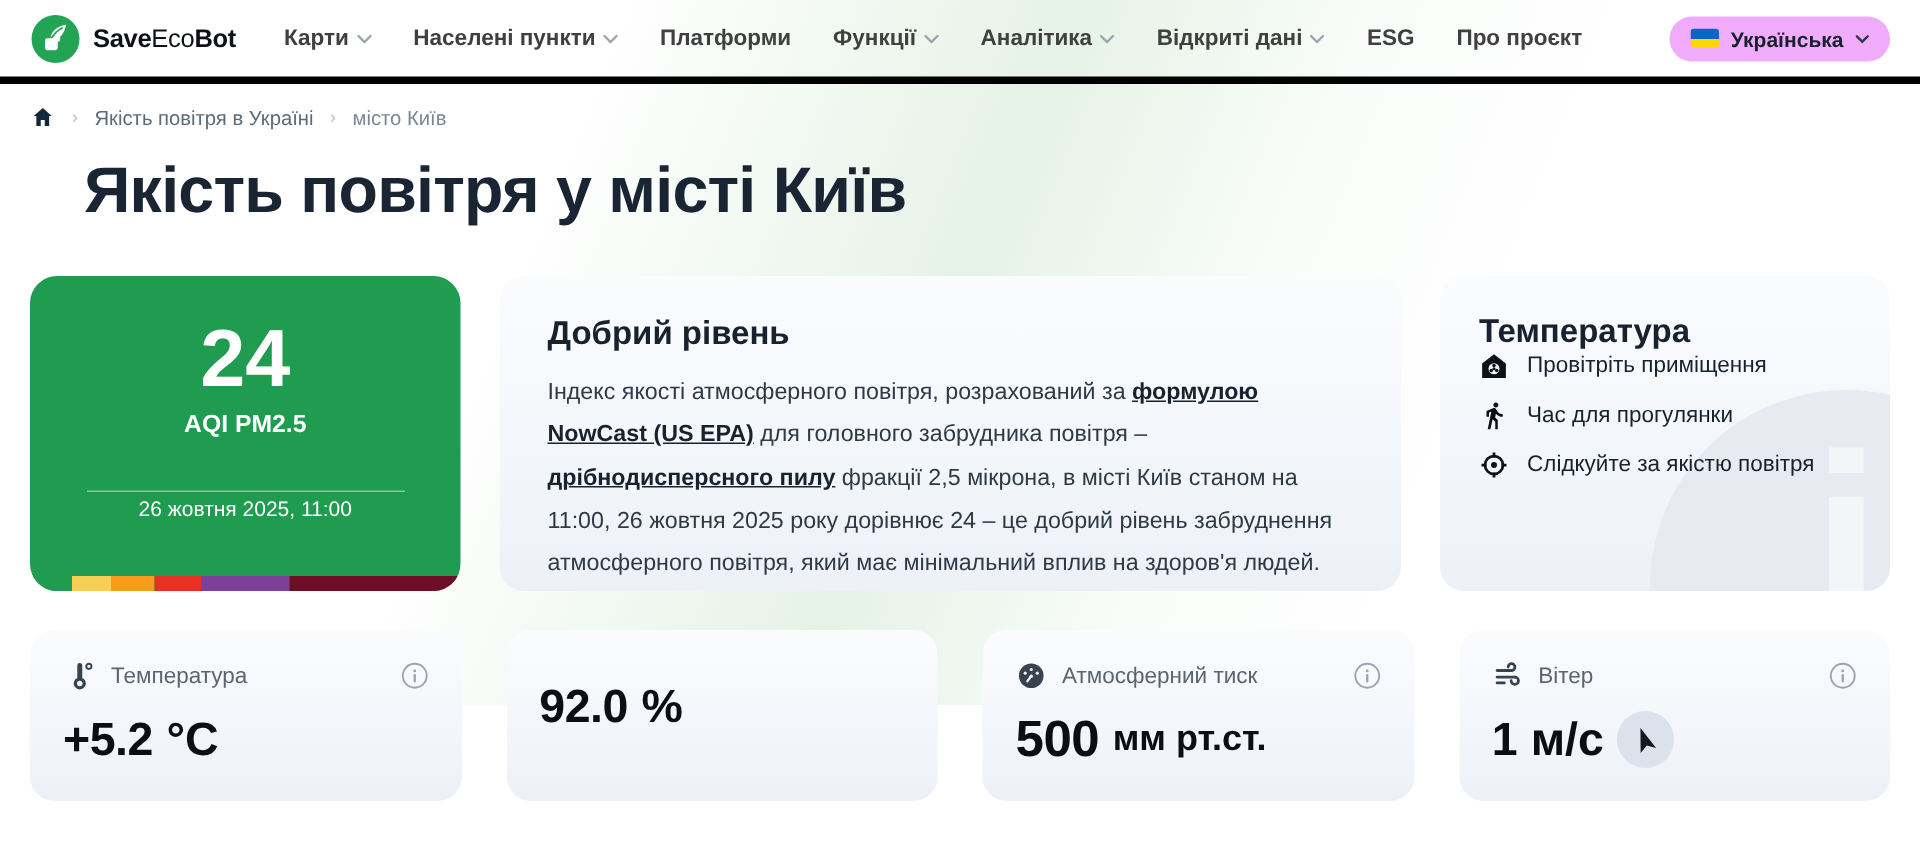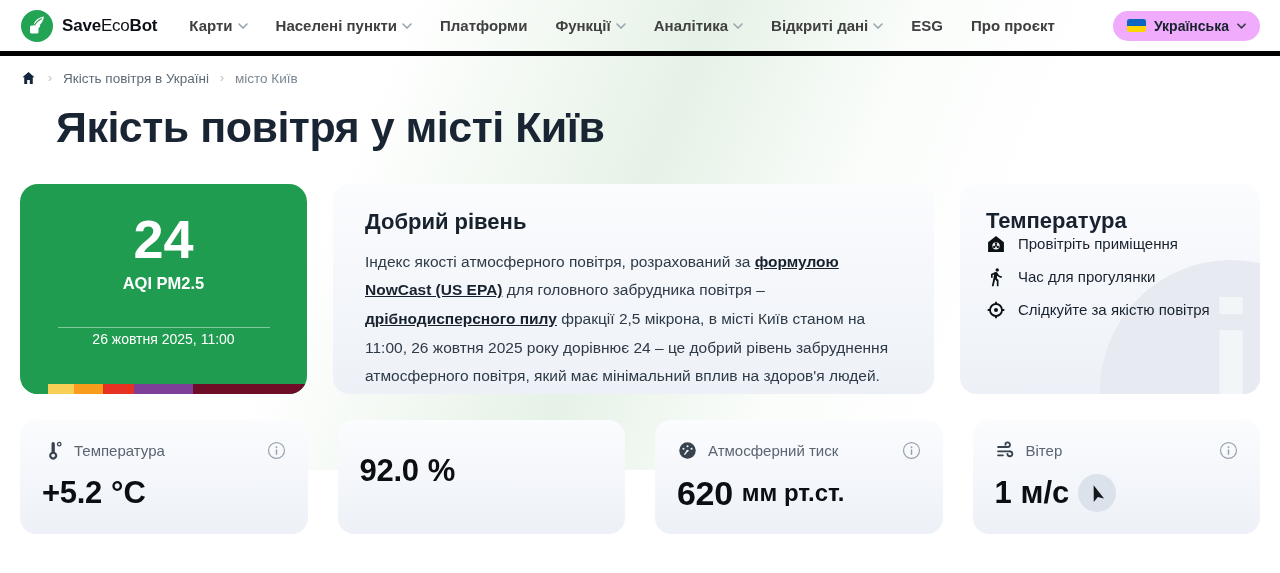--- a/index.html
+++ b/index.html
@@ -253,21 +253,21 @@
           <span class="stat-label">Атмосферний тиск</span>
           <span class="info-btn">
             <svg width="19" height="19" viewBox="0 0 20 20">
                 <circle cx="10" cy="10" r="8.4" stroke="#9aa4af" stroke-width="1.3" fill="none"></circle>
                 <circle cx="10" cy="6.6" r="1" fill="#9aa4af"></circle>
                 <rect x="9.2" y="8.8" width="1.6" height="6" rx="0.8" fill="#9aa4af"></rect>
               </svg>
           </span>
         </div>
         <div class="stat-value-row">
-          <span class="stat-value" style="font-size:34px;">620</span>
+          <span class="stat-value" style="font-size:34px;">500</span>
           <span class="stat-unit">мм рт.ст.</span>
         </div>
       </div>
 
       <div class="card stat-card">
         <div class="stat-head">
           <svg class="metric" width="21" height="21" viewBox="0 0 24 24" fill="none" stroke="currentColor" stroke-width="2.1" stroke-linecap="round">
             <path d="M14.5 8H3.5"></path>
               <path d="M14.5 8a2.6 2.6 0 10-2.6-2.6"></path>
             <path d="M17 13H3.5"></path>

